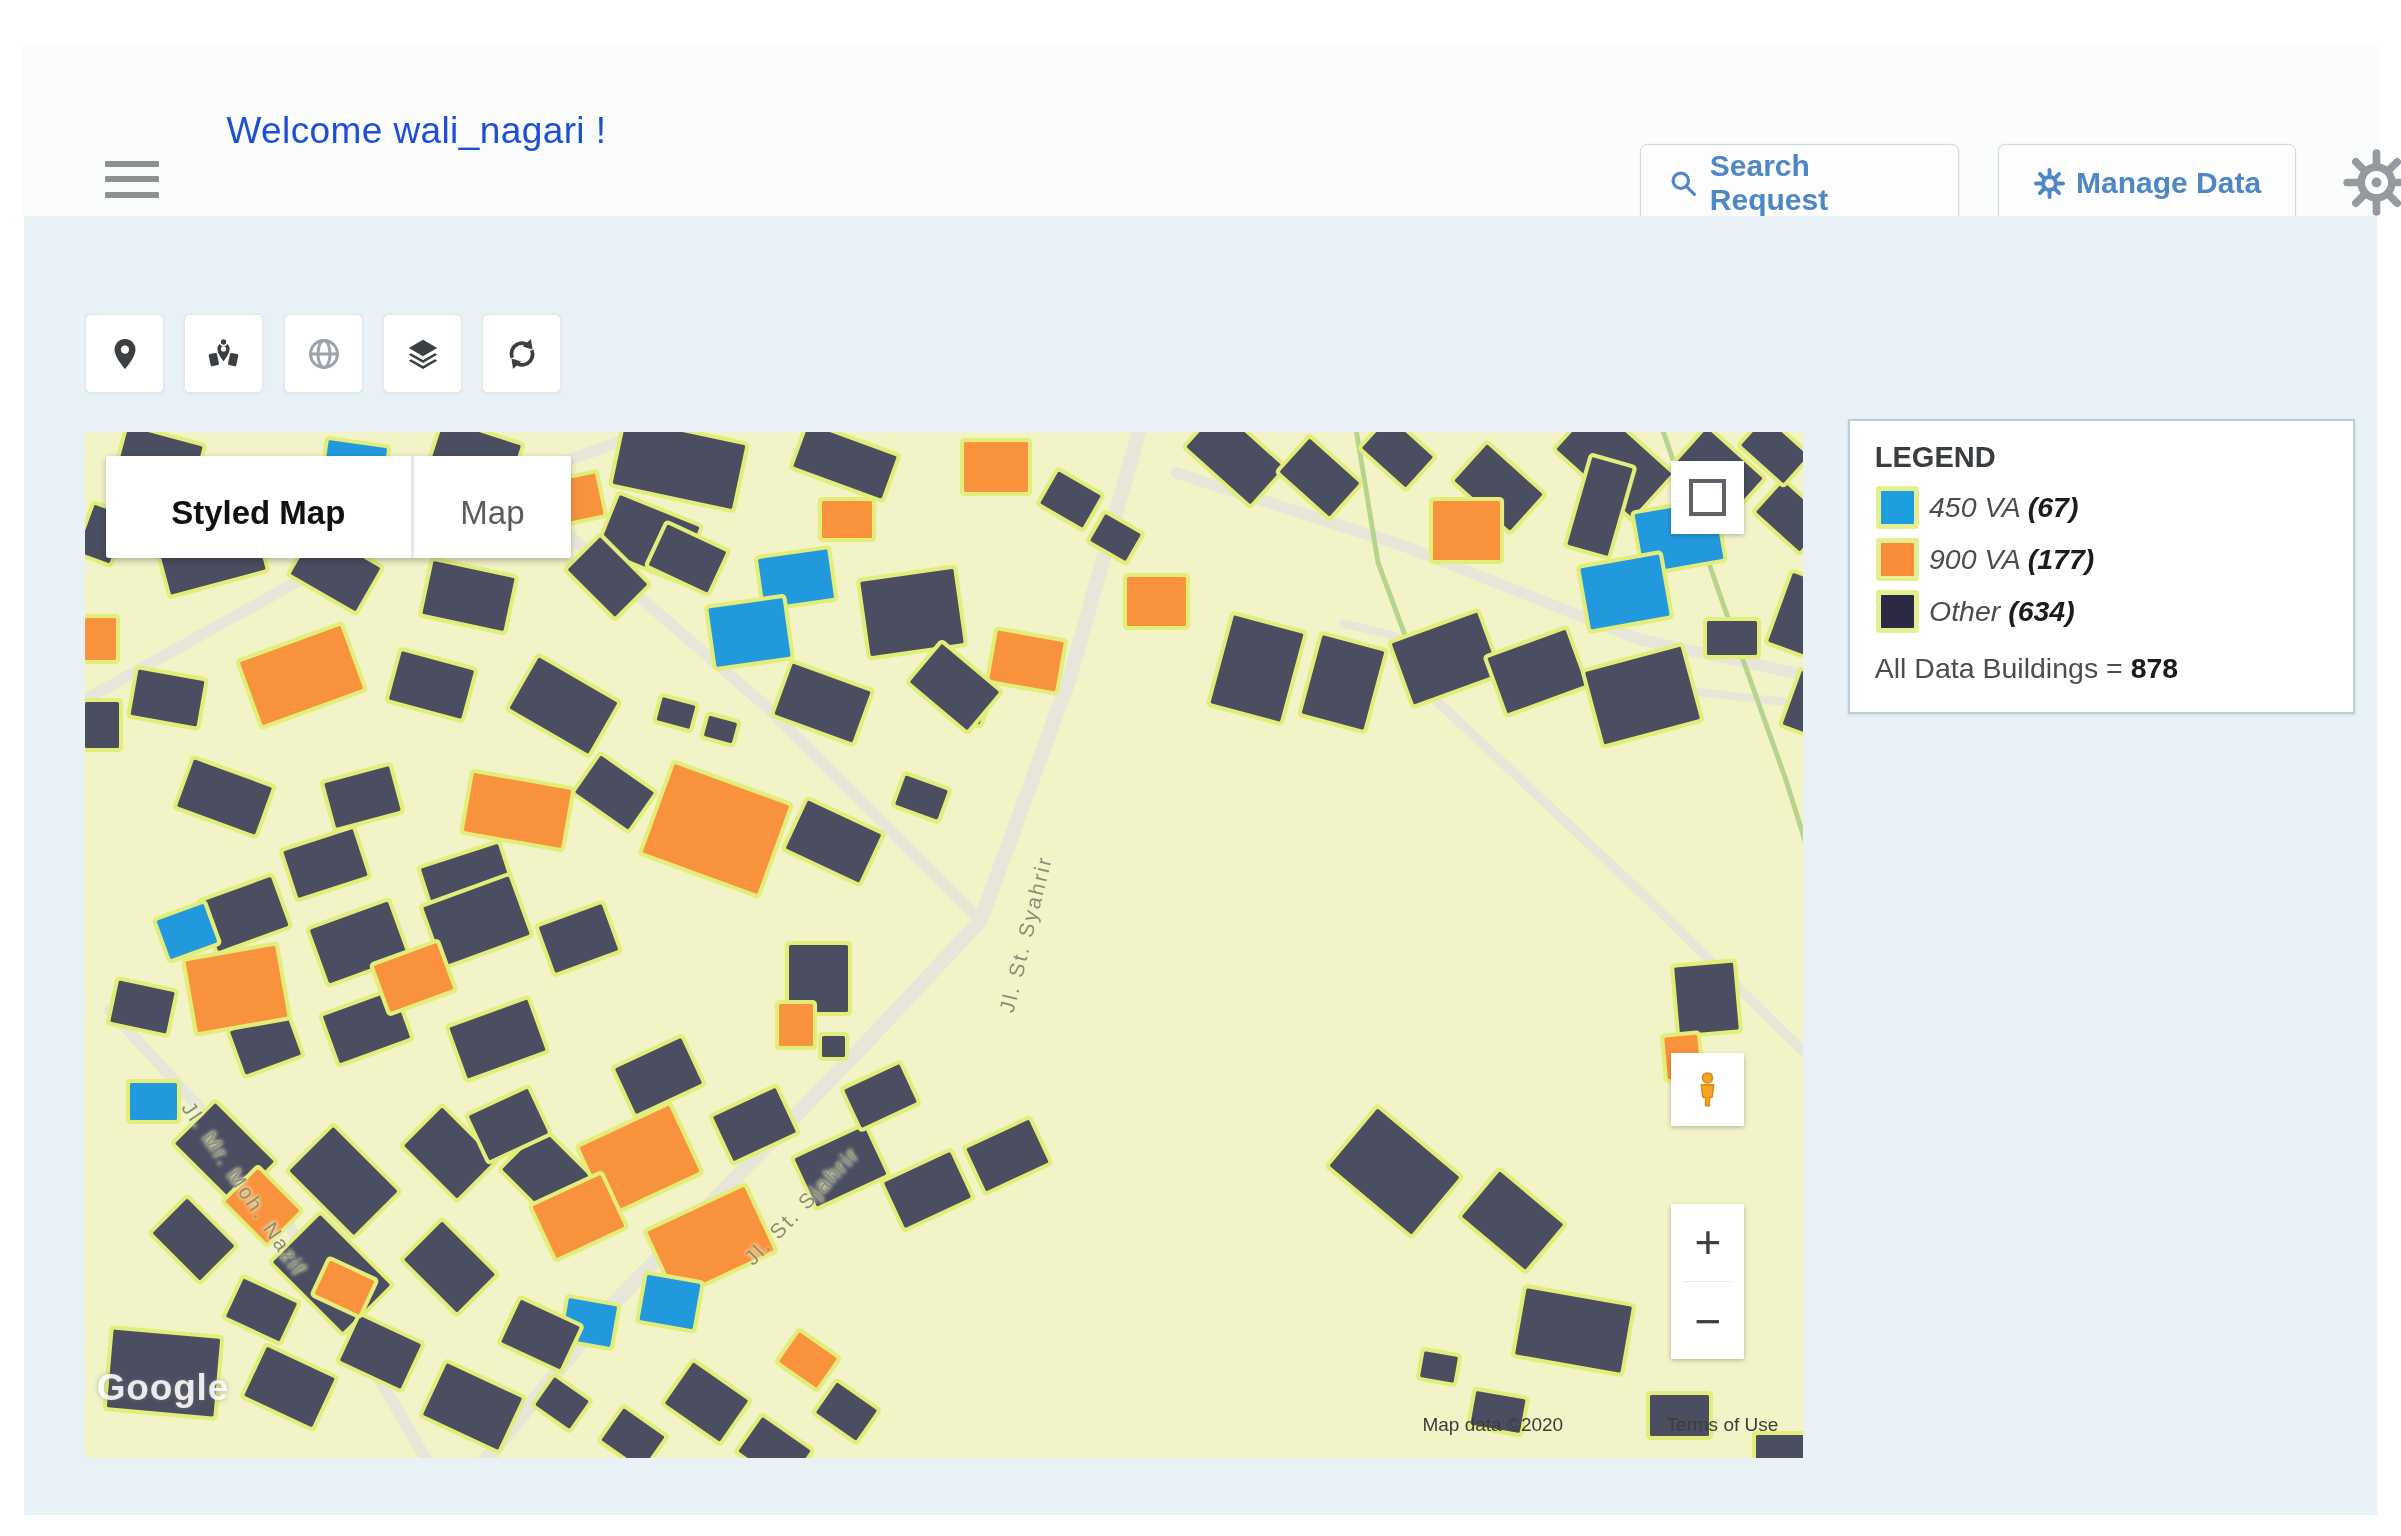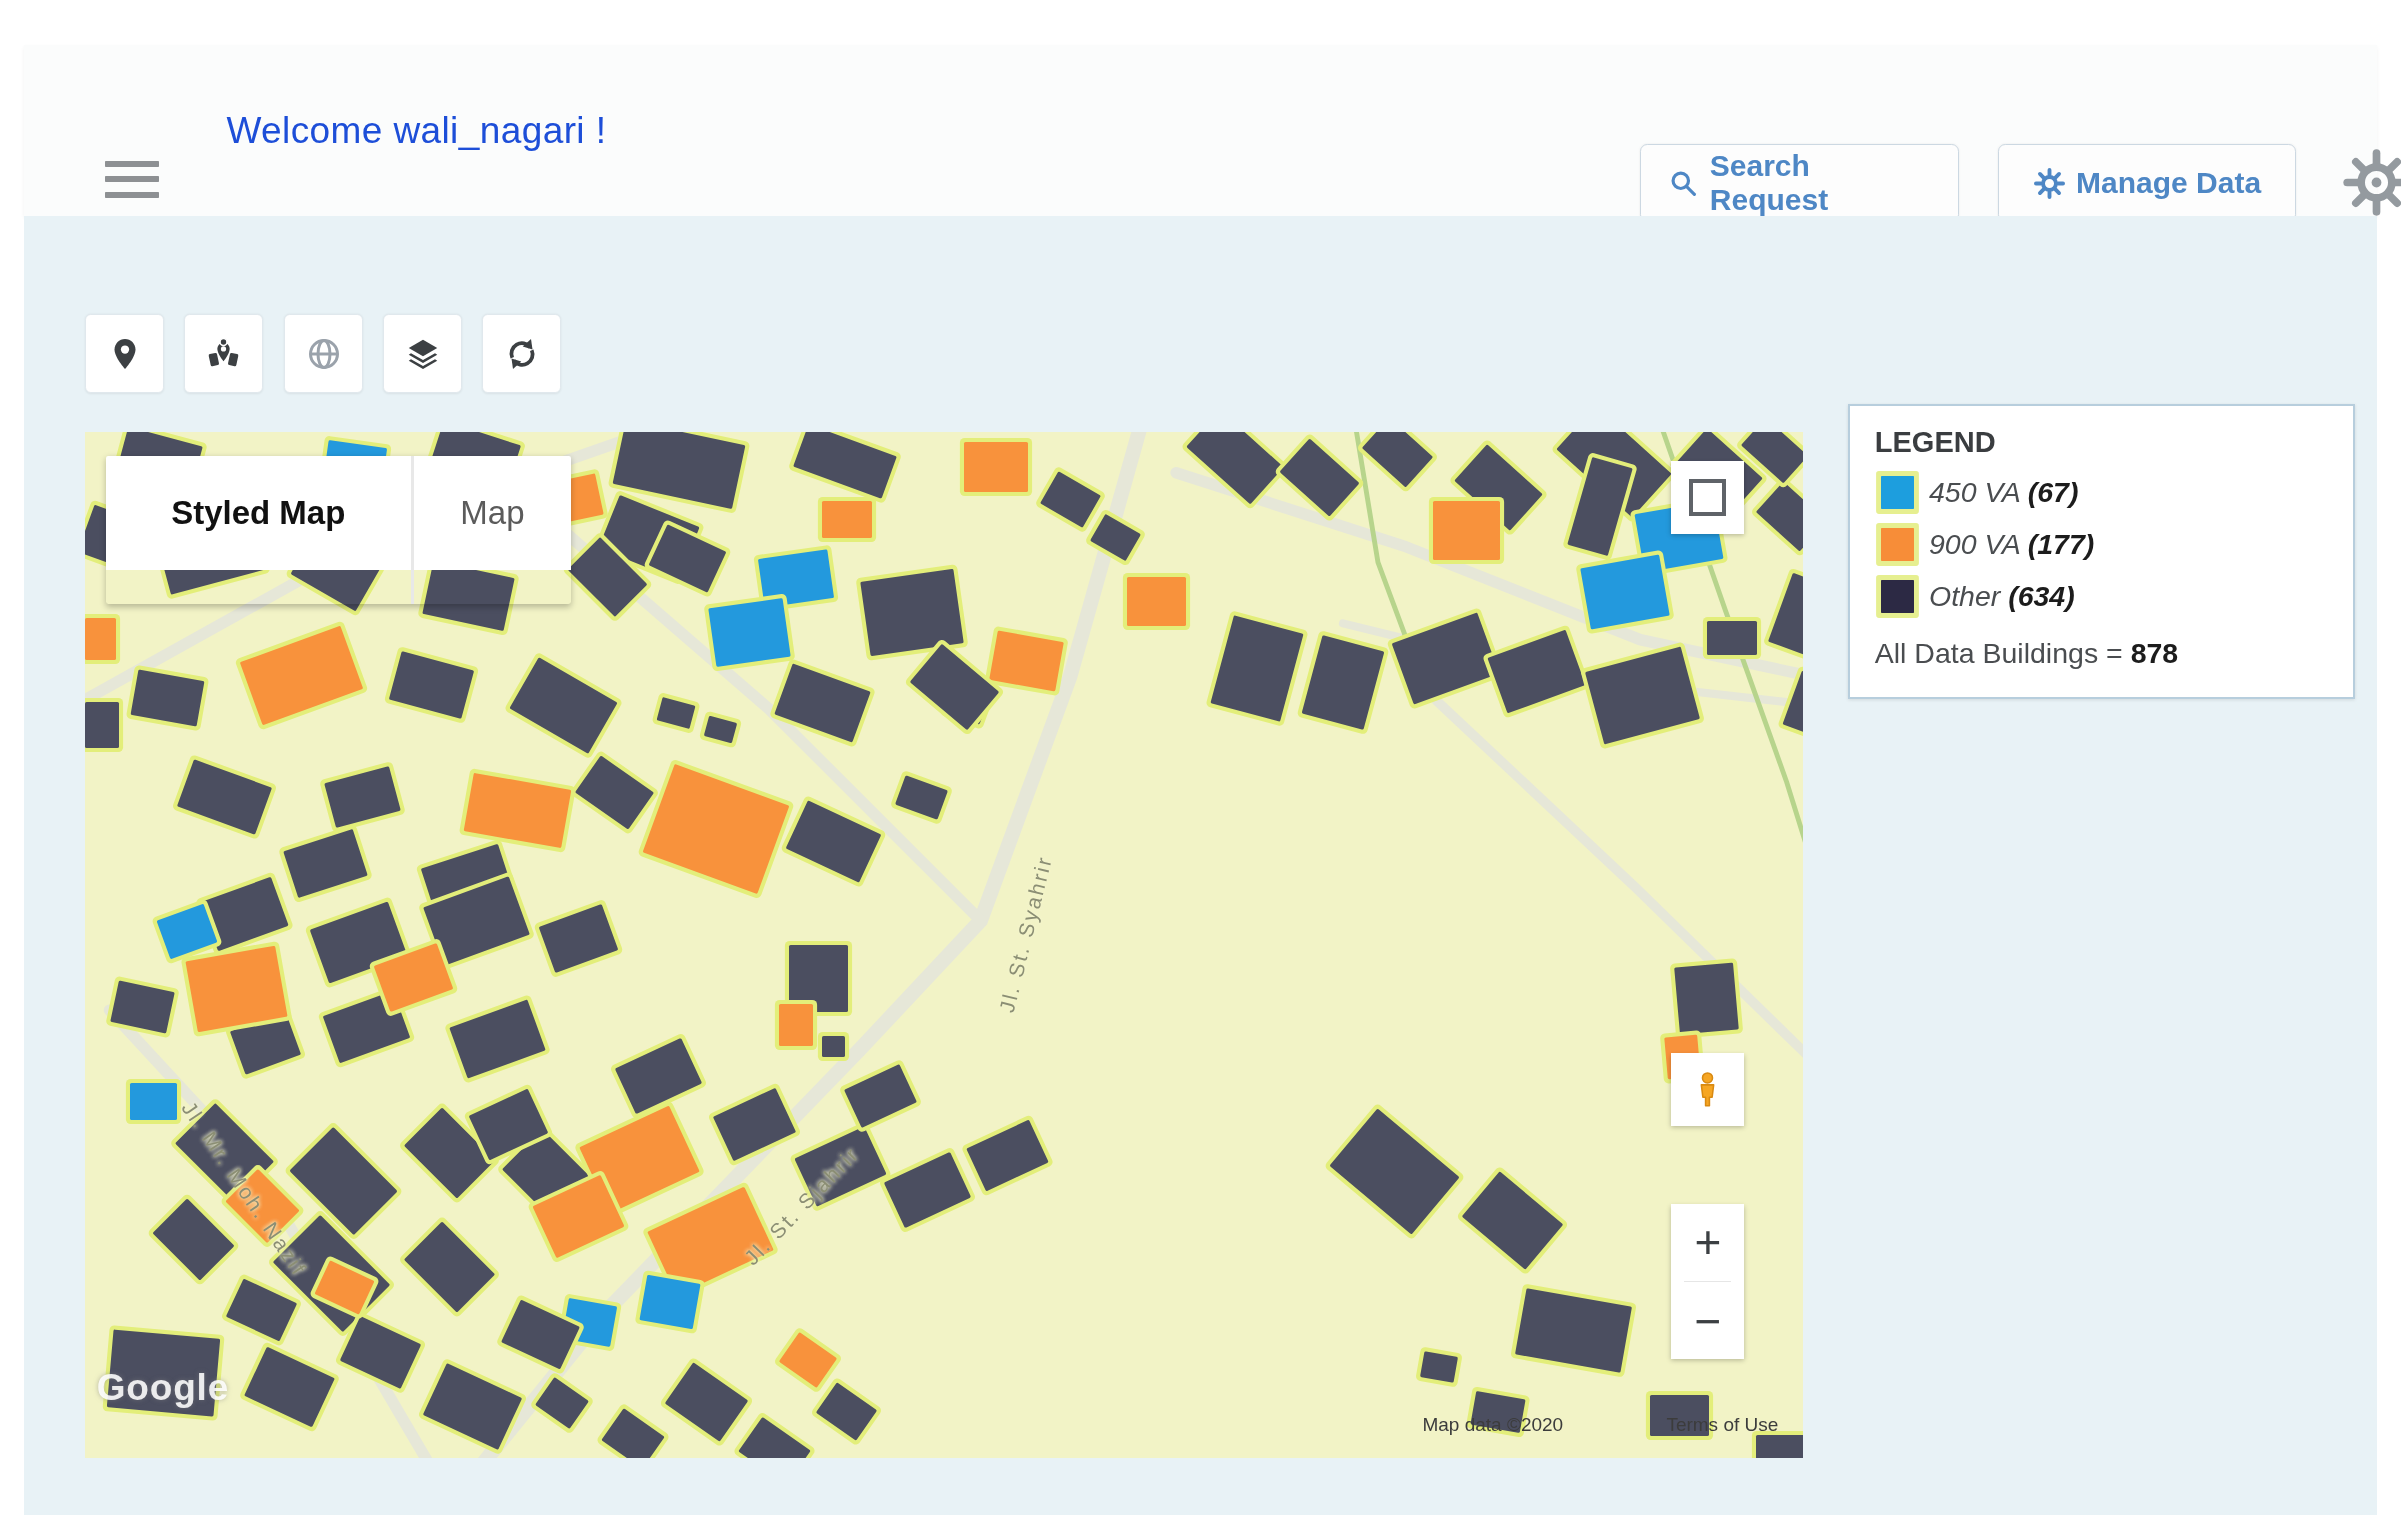--- a/index.html
+++ b/index.html
@@ -30,21 +30,21 @@
         cursor:pointer;box-shadow:0 0.8px 2.4px rgba(0,0,0,.07);}
 
   
   .map{position:absolute;left:61px;top:216px;width:1718px;height:1026px;background:#f2f3c6;overflow:hidden;}
   .roads-svg{position:absolute;left:0;top:0;}
   .bld{position:absolute;border-radius:1.6px;box-shadow:0 0 0 4.1px #e3ee7a;}
   .street-label{position:absolute;font-size:21px;letter-spacing:2.4px;color:#8b8e74;white-space:nowrap;
         text-shadow:0 0 4.1px #f4f5cd,0 0 4.1px #f4f5cd;}
 
   
-  .maptype{position:absolute;left:20.4px;top:24.4px;height:148px;display:flex;
+  .maptype{position:absolute;left:20.4px;top:24.4px;height:102px;display:flex;
         box-shadow:0 2.4px 6.5px rgba(0,0,0,.25);border-radius:2.4px;overflow:hidden;}
   .mt-seg{height:114px;display:flex;align-items:center;justify-content:center;background:#ffffff;
         font-size:33px;color:#5b5b5b;cursor:pointer;}
   .mt-seg.sel{font-weight:bold;color:#111111;}
   .mt-div{width:1.6px;background:#e8e8e8;}
 
   
   .fs{position:absolute;left:1586px;top:28.5px;width:73px;height:73px;background:#ffffff;cursor:pointer;
       box-shadow:0 1.6px 4.9px rgba(0,0,0,.25);}
   .fs i{position:absolute;width:16.3px;height:16.3px;border:0 solid #5f6368;}
@@ -63,21 +63,21 @@
   .zdiv{height:1.6px;background:#e6e6e6;margin:0 13px;}
 
   
   .glogo{position:absolute;left:11.4px;top:935px;font-size:37px;font-weight:bold;letter-spacing:0.8px;
       color:rgba(255,255,255,.88);text-shadow:0 0 4.9px rgba(130,130,130,.55);cursor:pointer;}
   .attr{position:absolute;top:982px;font-size:19px;color:#3c3c3c;white-space:nowrap;}
   .attr-data{left:1337px;}
   .attr-terms{left:1581px;cursor:pointer;}
 
   
-  .legend{position:absolute;left:1824px;top:188px;width:507px;height:295px;background:#ffffff;
+  .legend{position:absolute;left:1824px;top:203px;width:507px;height:295px;background:#ffffff;
       border:2.4px solid #b7cedd;border-radius:0;box-sizing:border-box;box-shadow:0 0.8px 3.3px rgba(0,0,0,.1);
       padding:19.5px 24.4px;}
   .lg-title{font-size:29px;font-weight:bold;color:#3a3d40;margin-bottom:8.1px;}
   .lg-item{display:flex;align-items:center;height:52px;}
   .lg-sw{width:33px;height:33px;margin:0 14.7px 0 6.5px;box-shadow:0 0 0 4.9px #e6ef90;border-radius:0.8px;}
   .lg-txt{font-size:28.5px;color:#4a4d50;font-style:italic;}
   .lg-txt b{color:#1c1c1c;}
   .lg-total{font-size:28.5px;color:#4a4d50;margin-top:14.7px;}
   .lg-total b{color:#1c1c1c;}
 </style>

